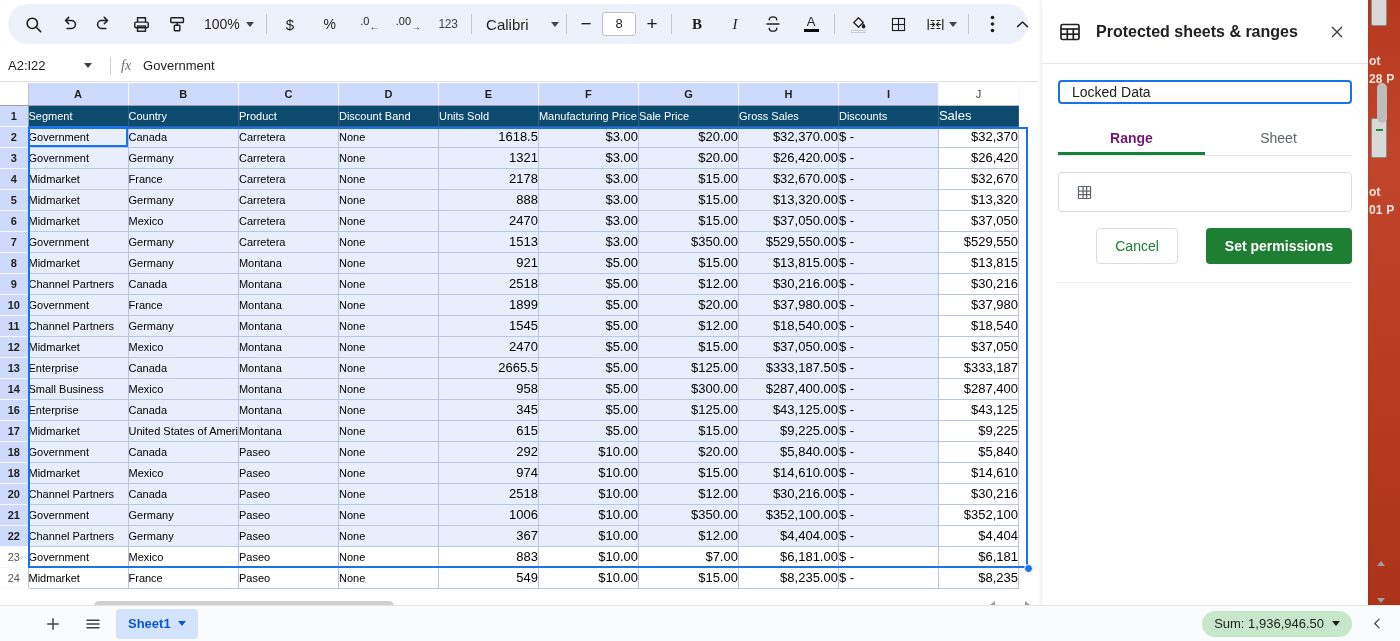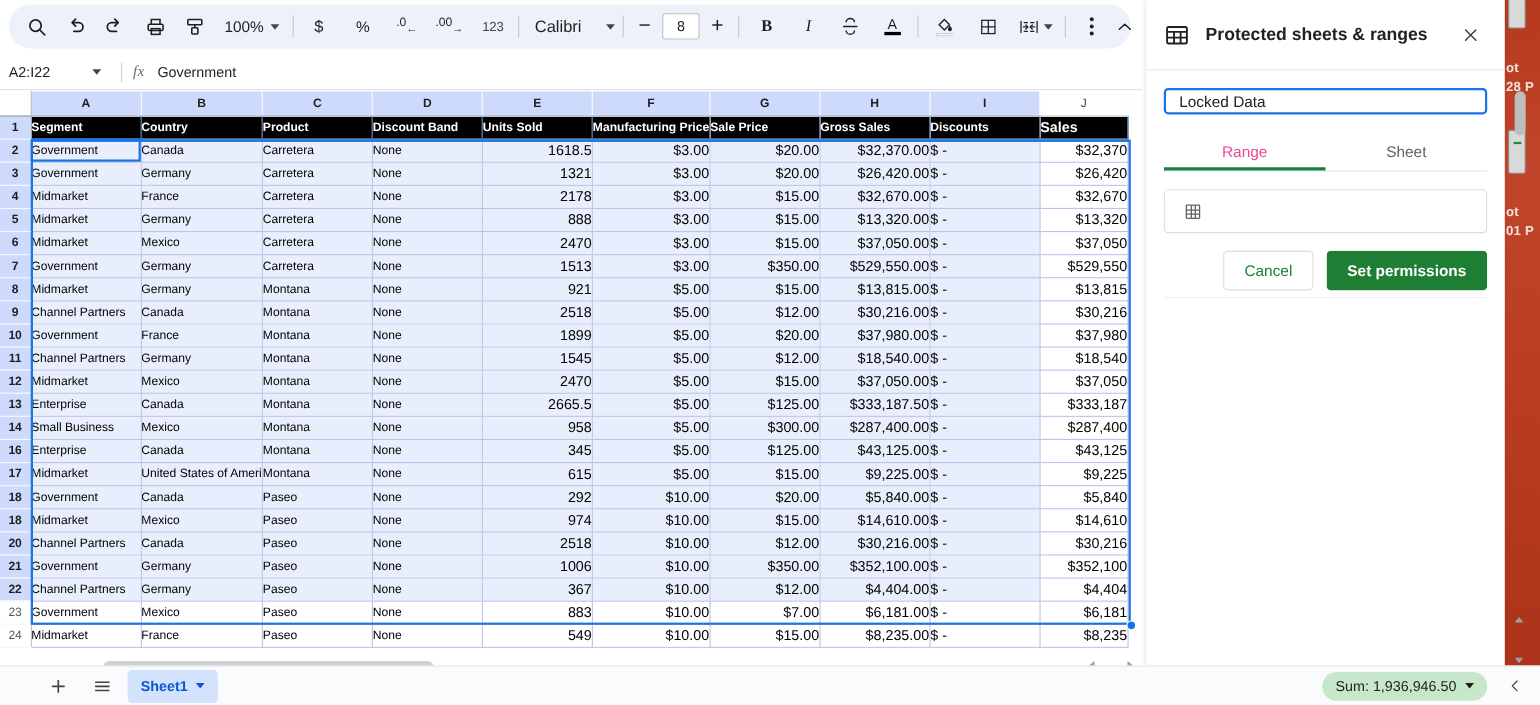--- a/index.html
+++ b/index.html
@@ -158,21 +158,21 @@
     border-bottom: 1px solid #b7c6e8;
     font-size: 11px; color: #000;
     padding: 0 3px;
     white-space: nowrap; overflow: hidden;
     vertical-align: middle;
     background: #ffffff;
     cursor: cell;
   }
   td.c.sel { background: #e8eefc; }
   td.c.hdrcell {
-    background: #000000; color: #ffffff; font-weight: 700;
+    background: #0c4a6e; color: #ffffff; font-weight: 400;
     border-right: 1px solid #2f5c94; border-bottom: 1px solid #2f5c94;
   }
   td.c.num { text-align: right; }
   td.c.big { font-size: 13px; }
   td.c.hdrcell.big { font-size: 13px; }
 
   
   td.active {
     outline: 2px solid #1a73e8; outline-offset: -2px;
   }
@@ -279,35 +279,35 @@
     padding: 0 12px; font-size: 14px; color: #202124;
     font-family: "Liberation Sans", sans-serif; outline: none; background:#fff;
   }
   .tabs {
     display: flex; margin-top: 16px; border-bottom: 1px solid #e4e7ea;
   }
   .tab {
     flex: 1; text-align: center; padding: 10px 0 9px;
     font-size: 14px; color: #5f6368; cursor: pointer;
   }
-  .tab.active { color: #ec4899; font-weight: 400; box-shadow: inset 0 -3px 0 #188038; }
+  .tab.active { color: #701a75; font-weight: 700; box-shadow: inset 0 -3px 0 #188038; }
   .range-row {
     display: flex; align-items: center; margin-top: 16px;
     height: 40px; border: 1px solid #dadce0; border-radius: 4px;
     padding: 0 10px 0 12px; background: #fff;
   }
   .range-val { font-size: 14px; color: #202124; flex: 1; }
   .range-pick {
     width: 26px; height: 26px; display: inline-flex; align-items: center;
     justify-content: center; cursor: pointer; color: #5f6368;
     border-radius: 4px;
   }
   .btn-row {
-    display: flex; gap: 12px; margin-top: 16px; justify-content: flex-end;
-    padding-bottom: 6px; border-bottom: 1px solid #eceff1;
+    display: flex; gap: 28px; margin-top: 16px; justify-content: flex-end;
+    padding-bottom: 18px; border-bottom: 1px solid #eceff1;
   }
   .btn {
     height: 36px; border-radius: 4px; font-size: 14px; cursor: pointer;
     display: inline-flex; align-items: center; justify-content: center;
     padding: 0 18px; font-family: "Liberation Sans", sans-serif;
     border: 1px solid transparent; background: transparent;
   }
   .btn-cancel { color: #188038; border-color: #dadce0; }
   .btn-primary { background: #1e7e34; color: #fff; font-weight: 700; }
 

